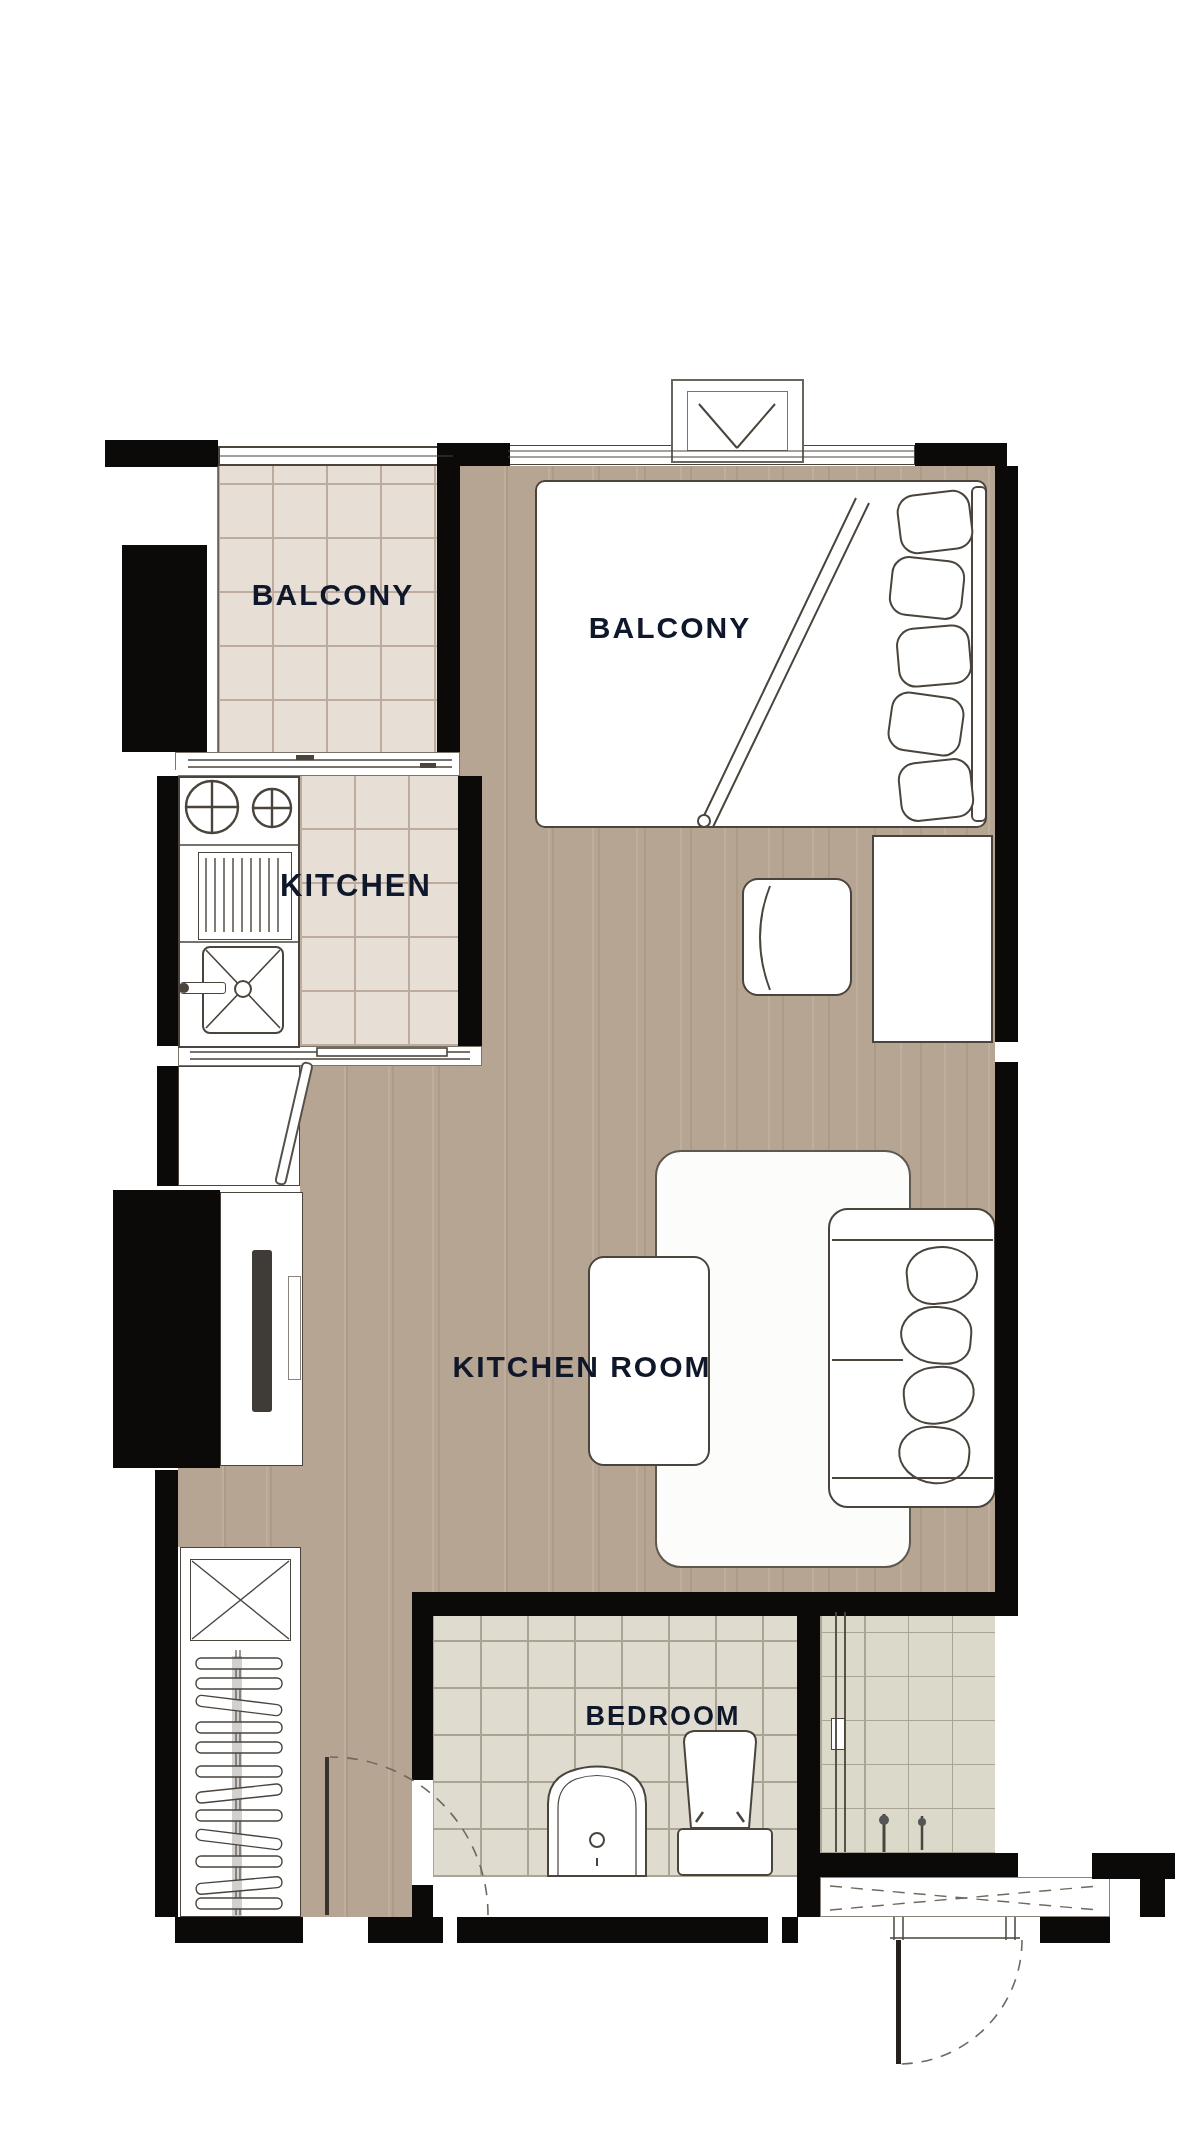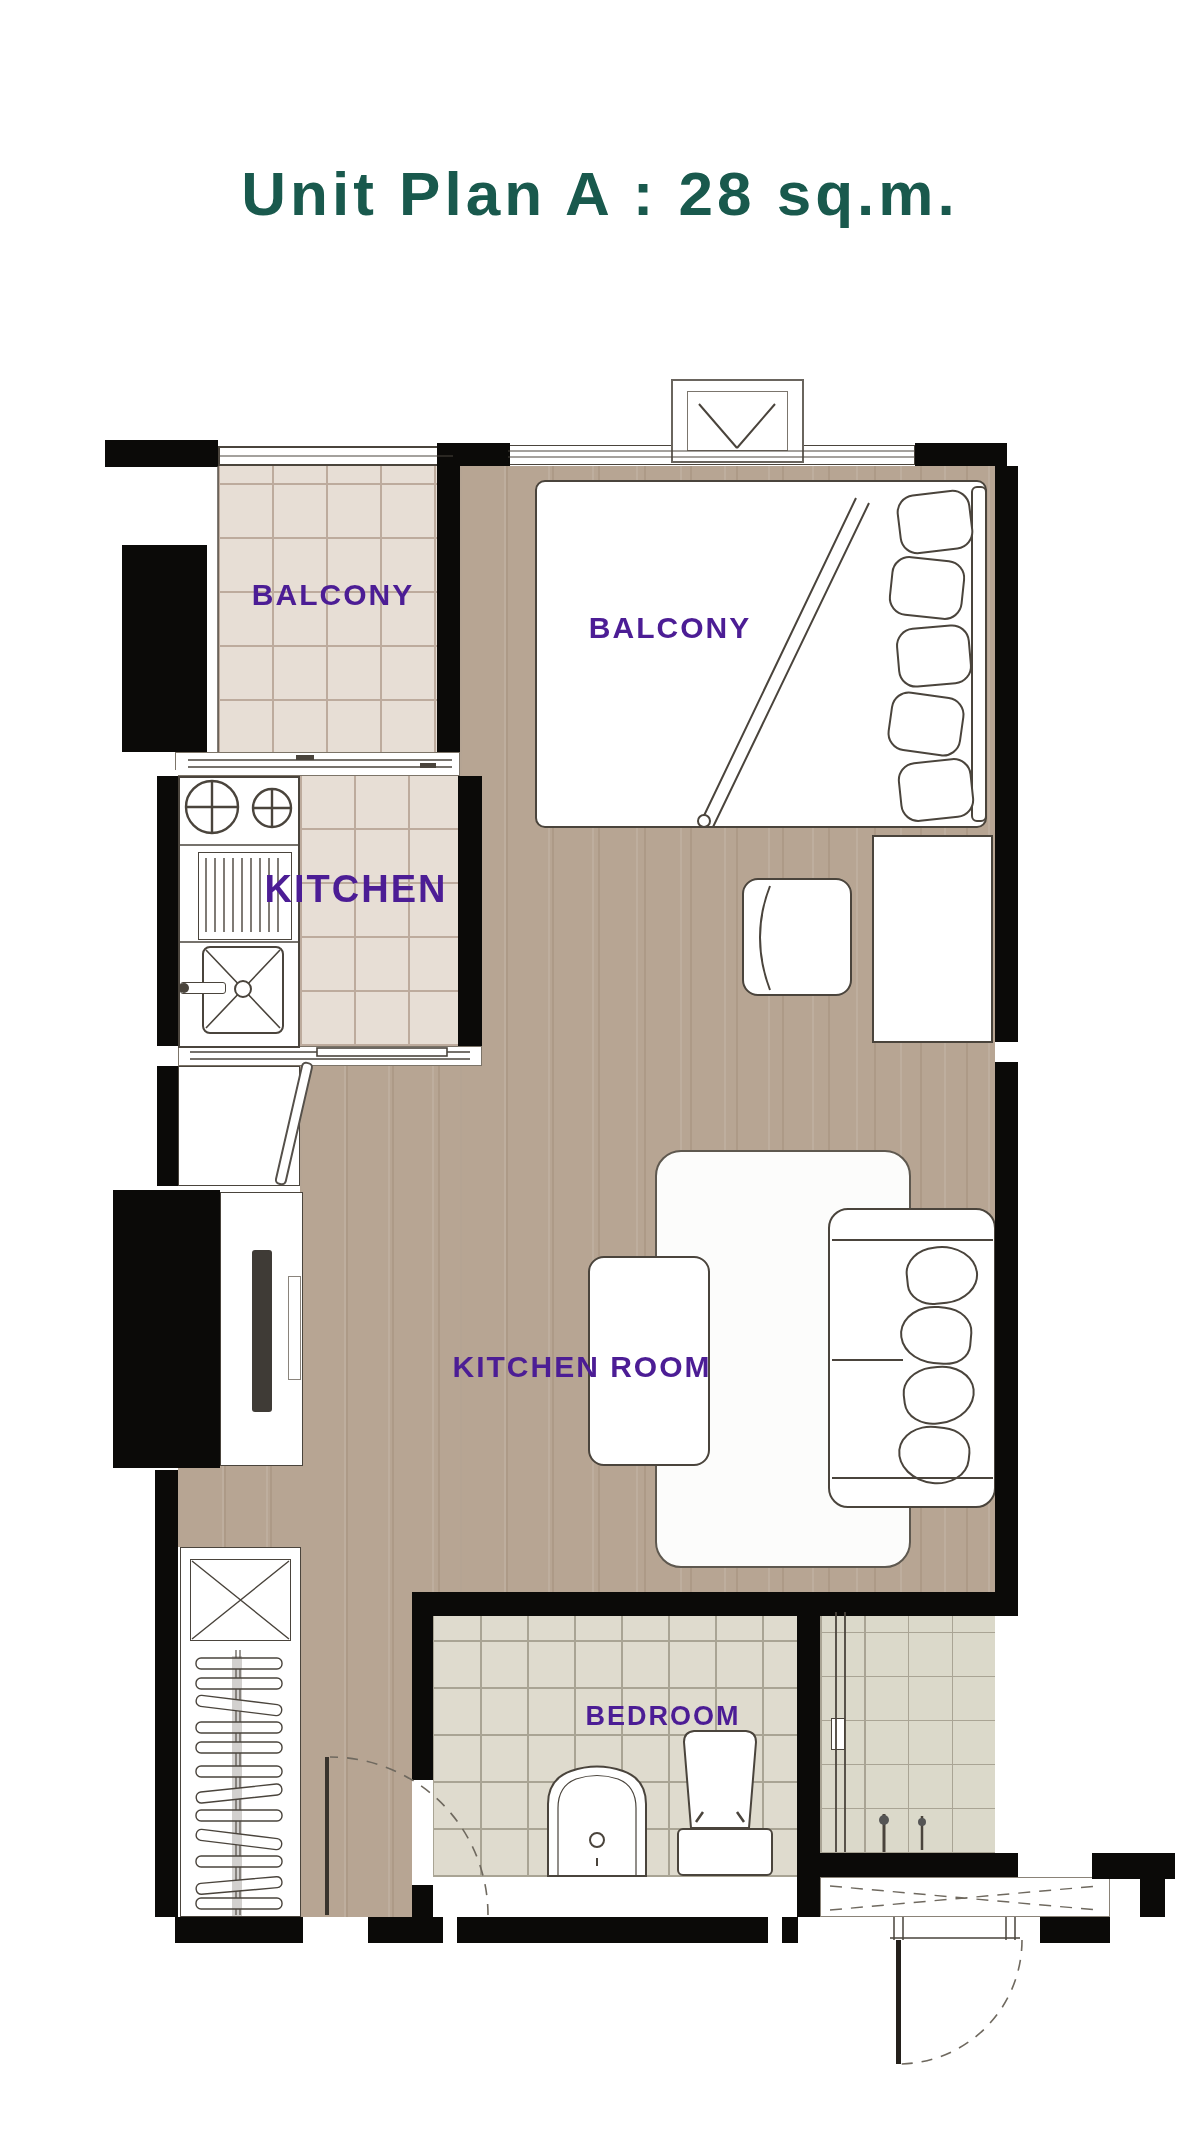--- a/index.html
+++ b/index.html
@@ -17,29 +17,28 @@
         background-image:repeating-linear-gradient(0deg,#bdab9d 0 2px,rgba(0,0,0,0) 2px 54px),
         repeating-linear-gradient(90deg,#bdab9d 0 2px,rgba(0,0,0,0) 2px 54px);}
   .btile{position:absolute;background:#dfdbce;
         background-image:repeating-linear-gradient(0deg,#a9a494 0 1.5px,rgba(0,0,0,0) 1.5px 47px),
         repeating-linear-gradient(90deg,#a9a494 0 1.5px,rgba(0,0,0,0) 1.5px 47px);}
   .stile{position:absolute;background:#dbd9ca;
         background-image:repeating-linear-gradient(0deg,#a9a494 0 1.5px,rgba(0,0,0,0) 1.5px 44px),
         repeating-linear-gradient(90deg,#a9a494 0 1.5px,rgba(0,0,0,0) 1.5px 44px);}
   .wbox{position:absolute;background:#ffffff;border:2px solid #4a443c;box-sizing:border-box;}
   .thin{border-width:1.5px;}
-  .room-label{position:absolute;text-align:center;font-weight:700;color:#4c1d95;letter-spacing:2px;}
+  .room-label{position:absolute;text-align:center;font-weight:700;color:#0f172a;letter-spacing:2px;}
   svg.overlay{position:absolute;left:0;top:0;pointer-events:none;}
 </style>
 </head>
 <body>
 
 <div class="canvas">
 
-  <div class="title">Unit Plan A : 28 sq.m.</div>
 
   <div class="wood" style="left:460px;top:466px;width:535px;height:1126px;"></div>
   <div class="wood" style="left:300px;top:1066px;width:160px;height:526px;"></div>
   <div class="wood" style="left:300px;top:1592px;width:112px;height:325px;"></div>
   <div class="wood" style="left:178px;top:1466px;width:132px;height:81px;"></div>
 
   <div class="tile" style="left:218px;top:466px;width:219px;height:289px;"></div>
   <div class="tile" style="left:300px;top:776px;width:158px;height:270px;"></div>
   <div class="btile" style="left:433px;top:1616px;width:364px;height:261px;"></div>
   <div class="stile" style="left:820px;top:1616px;width:175px;height:237px;"></div>
@@ -228,17 +227,17 @@
       <g>
         <path d="M894 1917 V1940 M903 1917 V1940 M1006 1917 V1940 M1015 1917 V1940 M890 1938 H1020" stroke-width="1.5"></path>
         <rect x="896" y="1940" width="5" height="124" fill="#24201b" stroke="none"></rect>
         <path d="M1022 1940 A124 124 0 0 1 901 2064" stroke="#6f695f" stroke-width="1.6" stroke-dasharray="11 9"></path>
       </g>
     </g>
   </svg>
 
   <div class="room-label" style="left:234px;top:578px;width:198px;font-size:30px;">BALCONY</div>
   <div class="room-label" style="left:568px;top:611px;width:204px;font-size:30px;">BALCONY</div>
-  <div class="room-label" style="left:262px;top:868px;width:188px;font-size:38px;">KITCHEN</div>
+  <div class="room-label" style="left:262px;top:868px;width:188px;font-size:31px;">KITCHEN</div>
   <div class="room-label" style="left:452px;top:1350px;width:260px;font-size:30px;">KITCHEN ROOM</div>
   <div class="room-label" style="left:548px;top:1701px;width:230px;font-size:27px;">BEDROOM</div>
 
 </div>
 
 </body></html>

